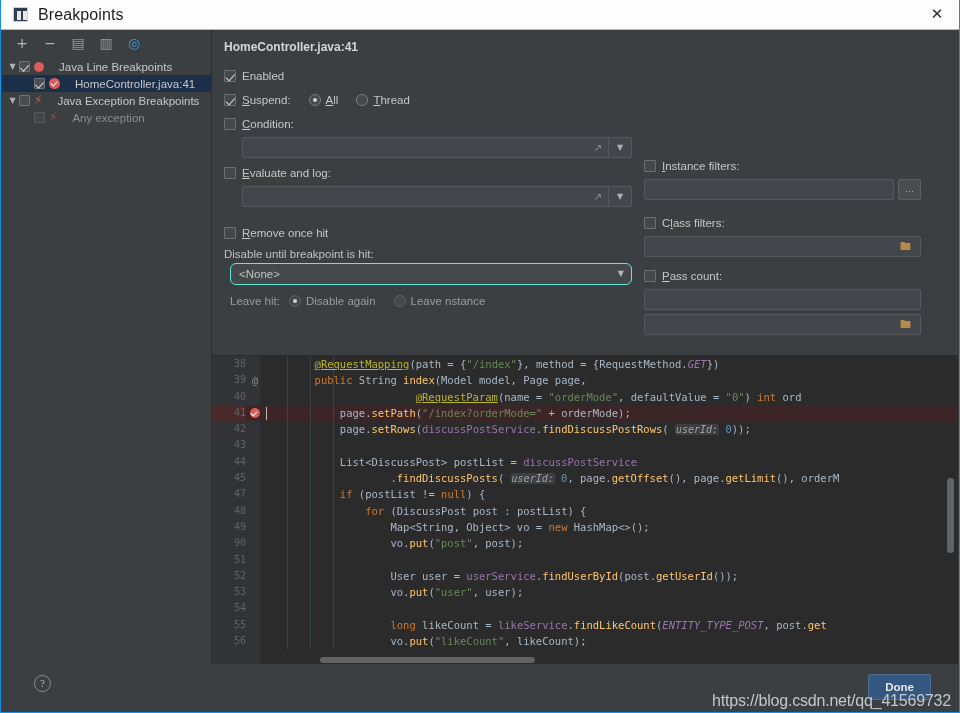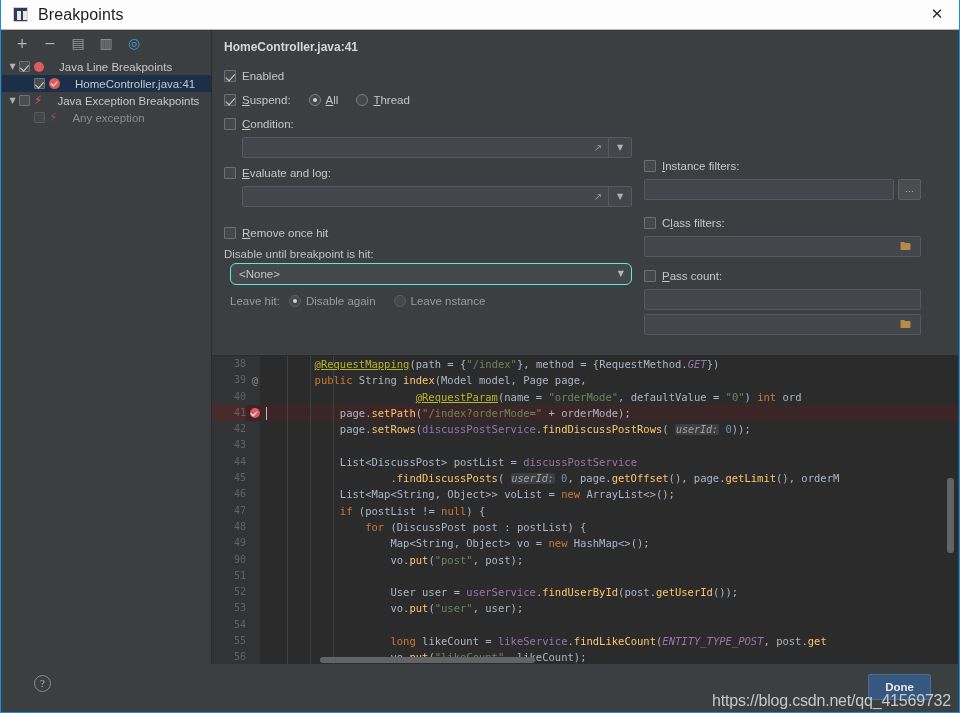--- a/index.html
+++ b/index.html
@@ -454,21 +454,20 @@
         <div id="gutter"></div>
         <div id="code">
             <div class="cl"><span class="gn">38</span><span class="gmark"></span><span class="ind1"></span><span class="ind2"></span><span class="ind3"></span><span class="ct">        <span class="a">@RequestMapping</span><span class="p">(</span><span class="t">path</span> <span class="p">=</span> <span class="p">{</span><span class="s">"/index"</span><span class="p">},</span> <span class="t">method</span> <span class="p">=</span> <span class="p">{</span><span class="t">RequestMethod.</span><span class="i">GET</span><span class="p">})</span></span></div>
             <div class="cl"><span class="gn">39</span><span class="gmark"><span class="at">@</span></span><span class="ind1"></span><span class="ind2"></span><span class="ind3"></span><span class="ct">        <span class="k">public</span> <span class="t">String</span> <span class="m">index</span><span class="p">(</span><span class="t">Model model</span><span class="p">,</span> <span class="t">Page page</span><span class="p">,</span></span></div>
             <div class="cl"><span class="gn">40</span><span class="gmark"></span><span class="ind1"></span><span class="ind2"></span><span class="ind3"></span><span class="ct">                        <span class="a">@RequestParam</span><span class="p">(</span><span class="t">name</span> <span class="p">=</span> <span class="s">"orderMode"</span><span class="p">,</span> <span class="t">defaultValue</span> <span class="p">=</span> <span class="s">"0"</span><span class="p">)</span> <span class="k">int</span> <span class="t">ord</span></span></div>
             <div class="cl hl"><span class="gn">41</span><span class="gmark"><span class="bpi"></span></span><span class="ind1"></span><span class="ind2"></span><span class="ind3"></span><span class="caret"></span><span class="ct">            <span class="t">page.</span><span class="m">setPath</span><span class="p">(</span><span class="s">"/index?orderMode="</span> <span class="p">+</span> <span class="t">orderMode</span><span class="p">);</span></span></div>
             <div class="cl"><span class="gn">42</span><span class="gmark"></span><span class="ind1"></span><span class="ind2"></span><span class="ind3"></span><span class="ct">            <span class="t">page.</span><span class="m">setRows</span><span class="p">(</span><span class="c">discussPostService</span><span class="t">.</span><span class="m">findDiscussPostRows</span><span class="p">(</span> <span class="hint">userId:</span> <span class="n">0</span><span class="p">));</span></span></div>
             <div class="cl"><span class="gn">43</span><span class="gmark"></span><span class="ind1"></span><span class="ind2"></span><span class="ind3"></span><span class="ct"></span></div>
             <div class="cl"><span class="gn">44</span><span class="gmark"></span><span class="ind1"></span><span class="ind2"></span><span class="ind3"></span><span class="ct">            <span class="t">List&lt;DiscussPost&gt; postList</span> <span class="p">=</span> <span class="c">discussPostService</span></span></div>
             <div class="cl"><span class="gn">45</span><span class="gmark"></span><span class="ind1"></span><span class="ind2"></span><span class="ind3"></span><span class="ct">                    <span class="t">.</span><span class="m">findDiscussPosts</span><span class="p">(</span> <span class="hint">userId:</span> <span class="n">0</span><span class="p">,</span> <span class="t">page.</span><span class="m">getOffset</span><span class="p">(),</span> <span class="t">page.</span><span class="m">getLimit</span><span class="p">(),</span> <span class="t">orderM</span></span></div>
-            <div class="cl"><span class="gn">46</span><span class="gmark"></span><span class="ind1"></span><span class="ind2"></span><span class="ind3"></span><span class="ct">            <span class="t">List&lt;Map&lt;String, Object&gt;&gt; voList</span> <span class="p">=</span> <span class="k">new</span> <span class="t">ArrayList&lt;&gt;();</span></span></div>
             <div class="cl"><span class="gn">47</span><span class="gmark"></span><span class="ind1"></span><span class="ind2"></span><span class="ind3"></span><span class="ct">            <span class="k">if</span> <span class="p">(</span><span class="t">postList</span> <span class="p">!=</span> <span class="k">null</span><span class="p">) {</span></span></div>
             <div class="cl"><span class="gn">48</span><span class="gmark"></span><span class="ind1"></span><span class="ind2"></span><span class="ind3"></span><span class="ct">                <span class="k">for</span> <span class="p">(</span><span class="t">DiscussPost post : postList</span><span class="p">) {</span></span></div>
             <div class="cl"><span class="gn">49</span><span class="gmark"></span><span class="ind1"></span><span class="ind2"></span><span class="ind3"></span><span class="ct">                    <span class="t">Map&lt;String, Object&gt; vo</span> <span class="p">=</span> <span class="k">new</span> <span class="t">HashMap&lt;&gt;();</span></span></div>
             <div class="cl"><span class="gn">90</span><span class="gmark"></span><span class="ind1"></span><span class="ind2"></span><span class="ind3"></span><span class="ct">                    <span class="t">vo.</span><span class="m">put</span><span class="p">(</span><span class="s">"post"</span><span class="p">,</span> <span class="t">post</span><span class="p">);</span></span></div>
             <div class="cl"><span class="gn">51</span><span class="gmark"></span><span class="ind1"></span><span class="ind2"></span><span class="ind3"></span><span class="ct"></span></div>
             <div class="cl"><span class="gn">52</span><span class="gmark"></span><span class="ind1"></span><span class="ind2"></span><span class="ind3"></span><span class="ct">                    <span class="t">User user</span> <span class="p">=</span> <span class="c">userService</span><span class="t">.</span><span class="m">findUserById</span><span class="p">(</span><span class="t">post.</span><span class="m">getUserId</span><span class="p">());</span></span></div>
             <div class="cl"><span class="gn">53</span><span class="gmark"></span><span class="ind1"></span><span class="ind2"></span><span class="ind3"></span><span class="ct">                    <span class="t">vo.</span><span class="m">put</span><span class="p">(</span><span class="s">"user"</span><span class="p">,</span> <span class="t">user</span><span class="p">);</span></span></div>
             <div class="cl"><span class="gn">54</span><span class="gmark"></span><span class="ind1"></span><span class="ind2"></span><span class="ind3"></span><span class="ct"></span></div>
             <div class="cl"><span class="gn">55</span><span class="gmark"></span><span class="ind1"></span><span class="ind2"></span><span class="ind3"></span><span class="ct">                    <span class="k">long</span> <span class="t">likeCount</span> <span class="p">=</span> <span class="c">likeService</span><span class="t">.</span><span class="m">findLikeCount</span><span class="p">(</span><span class="i">ENTITY_TYPE_POST</span><span class="p">,</span> <span class="t">post.</span><span class="m">get</span></span></div>
             <div class="cl"><span class="gn">56</span><span class="gmark"></span><span class="ind1"></span><span class="ind2"></span><span class="ind3"></span><span class="ct">                    <span class="t">vo.</span><span class="m">put</span><span class="p">(</span><span class="s">"likeCount"</span><span class="p">,</span> <span class="t">likeCount</span><span class="p">);</span></span></div>

